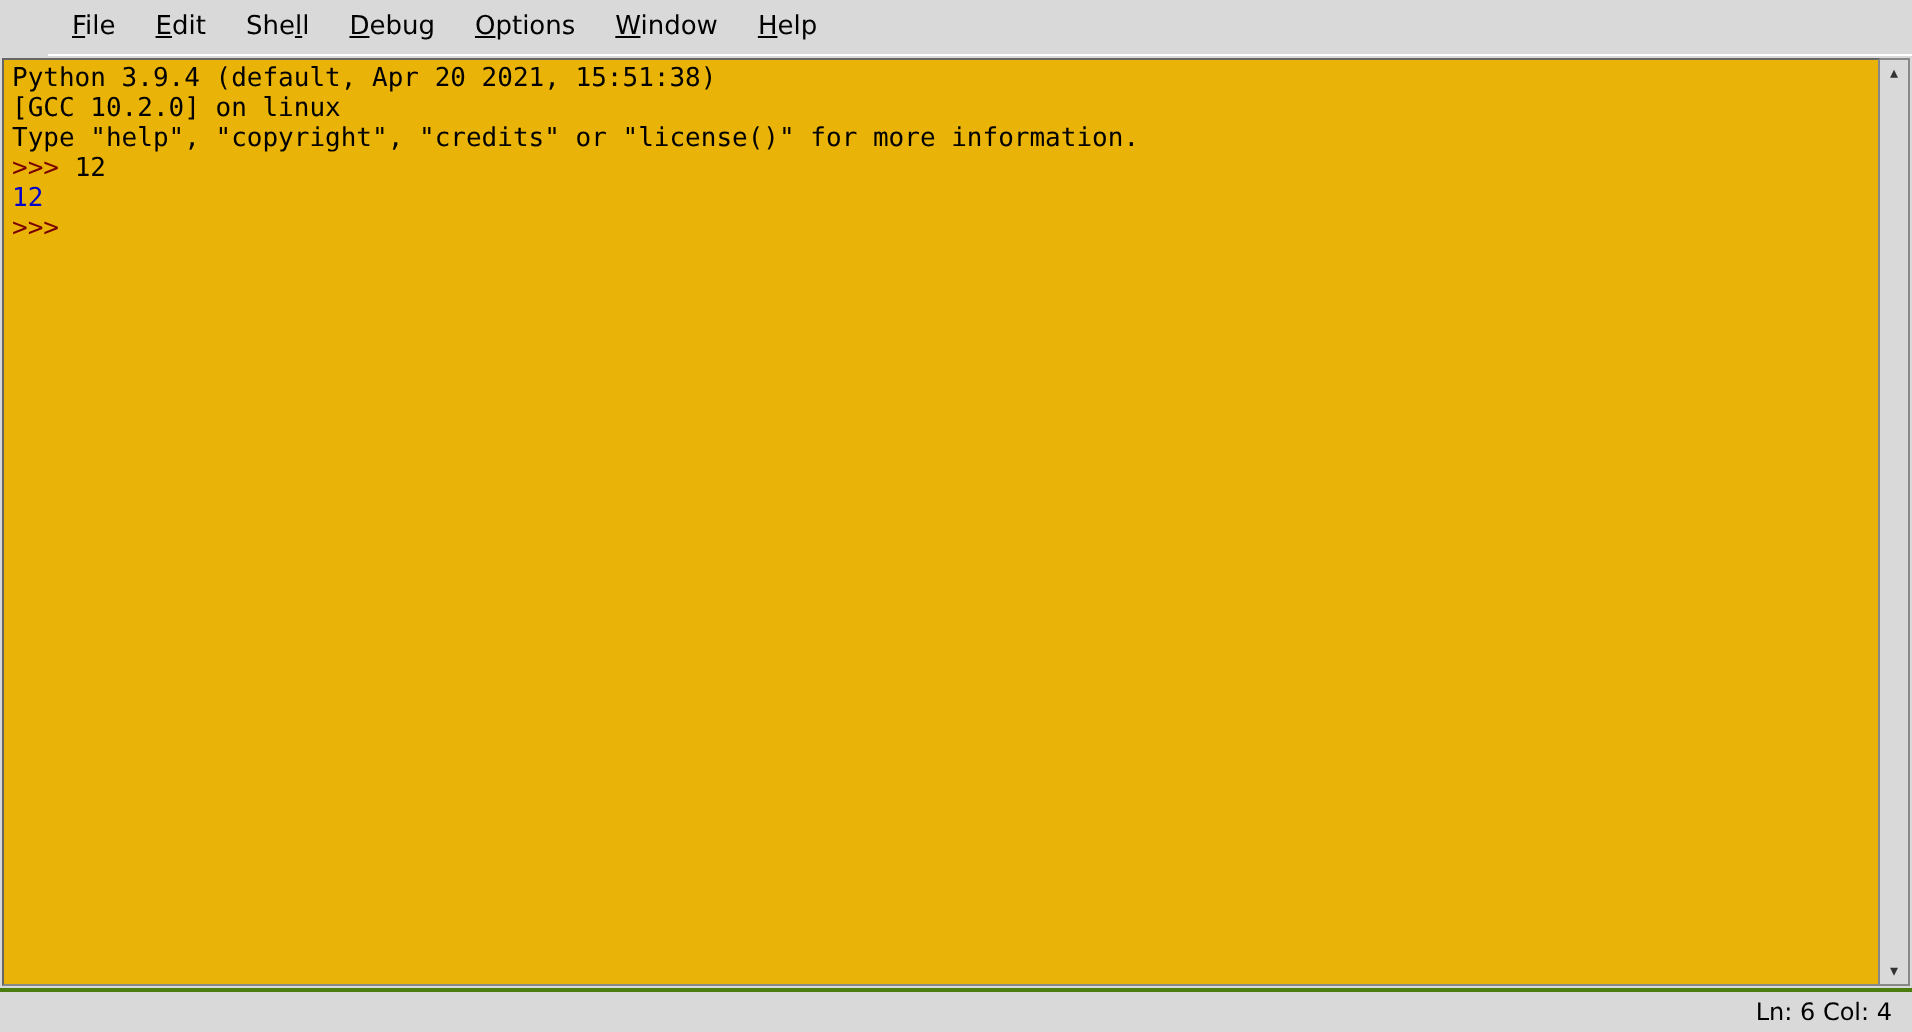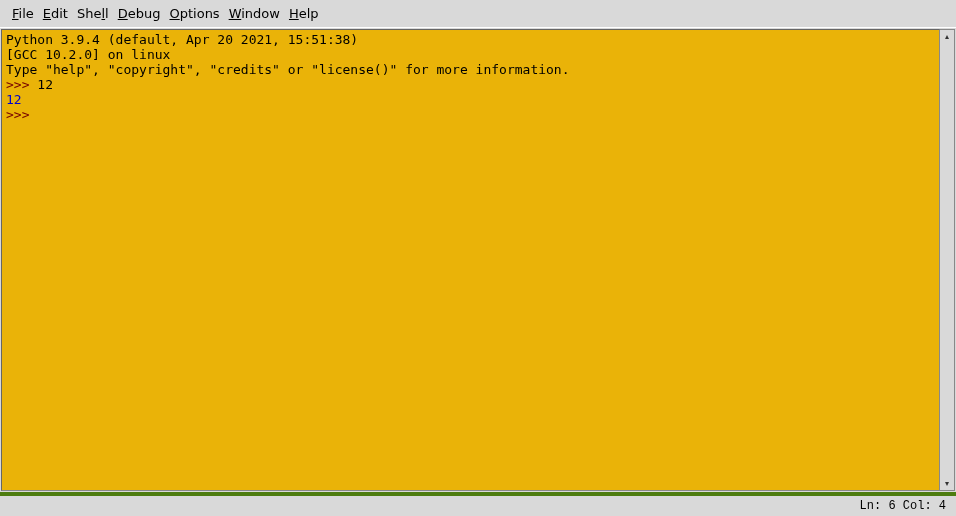--- a/index.html
+++ b/index.html
@@ -15,21 +15,22 @@
       height: 516px;
       display: flex;
       flex-direction: column;
       overflow: hidden;
     }
     .menubar {
       background: #d9d9d9;
       border-bottom: 1px solid #fff;
       padding: 4px 8px;
       display: flex;
-      gap: 1px;
+      gap: 12px;
+      margin-left: 24px;
     }
     .menu-item {
       color: #000;
       cursor: pointer;
       padding: 2px 4px;
     }
     .menu-item .underline {
       text-decoration: underline;
     }
     .content-wrapper {
@@ -72,22 +73,21 @@
       font-size: 8px;
       color: #333;
       cursor: pointer;
     }
     .statusbar {
       background: #d9d9d9;
       padding: 3px 10px;
       text-align: right;
       font-size: 12px;
       color: #000;
-      border-top: 4px solid #4d7c0f;
-      font-family: Liberation Mono, monospace;
+      border-top: 2px solid #4d7c0f;
     }
     .prompt {
       color: #770000;
     }
     .output-num {
       color: #0000cc;
     }
   </style>
 </head>
 <body>

